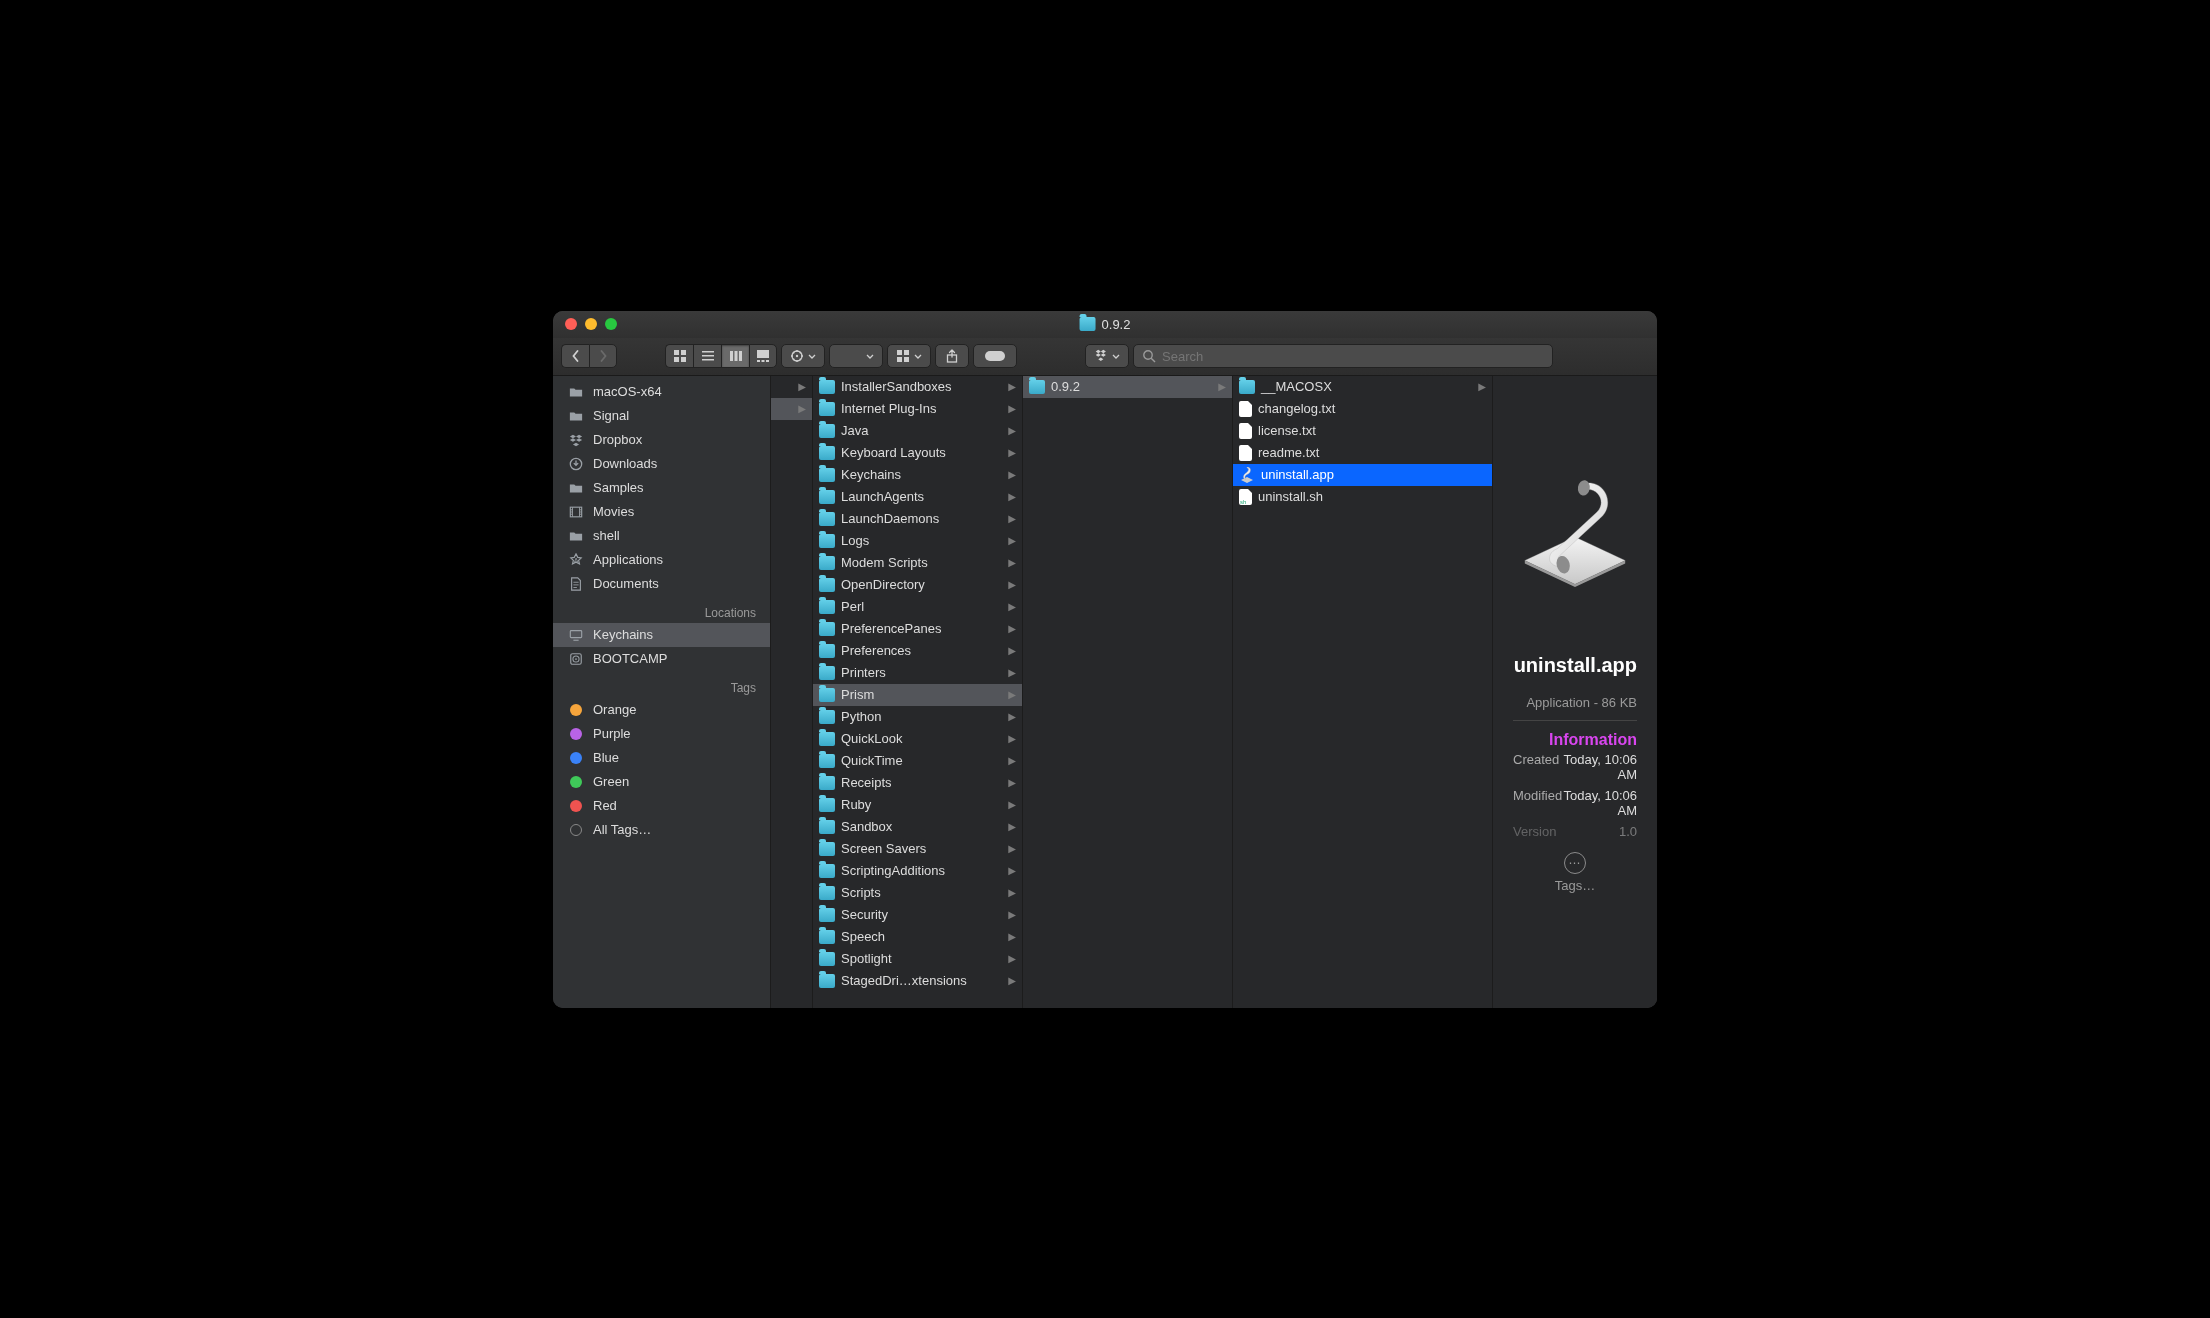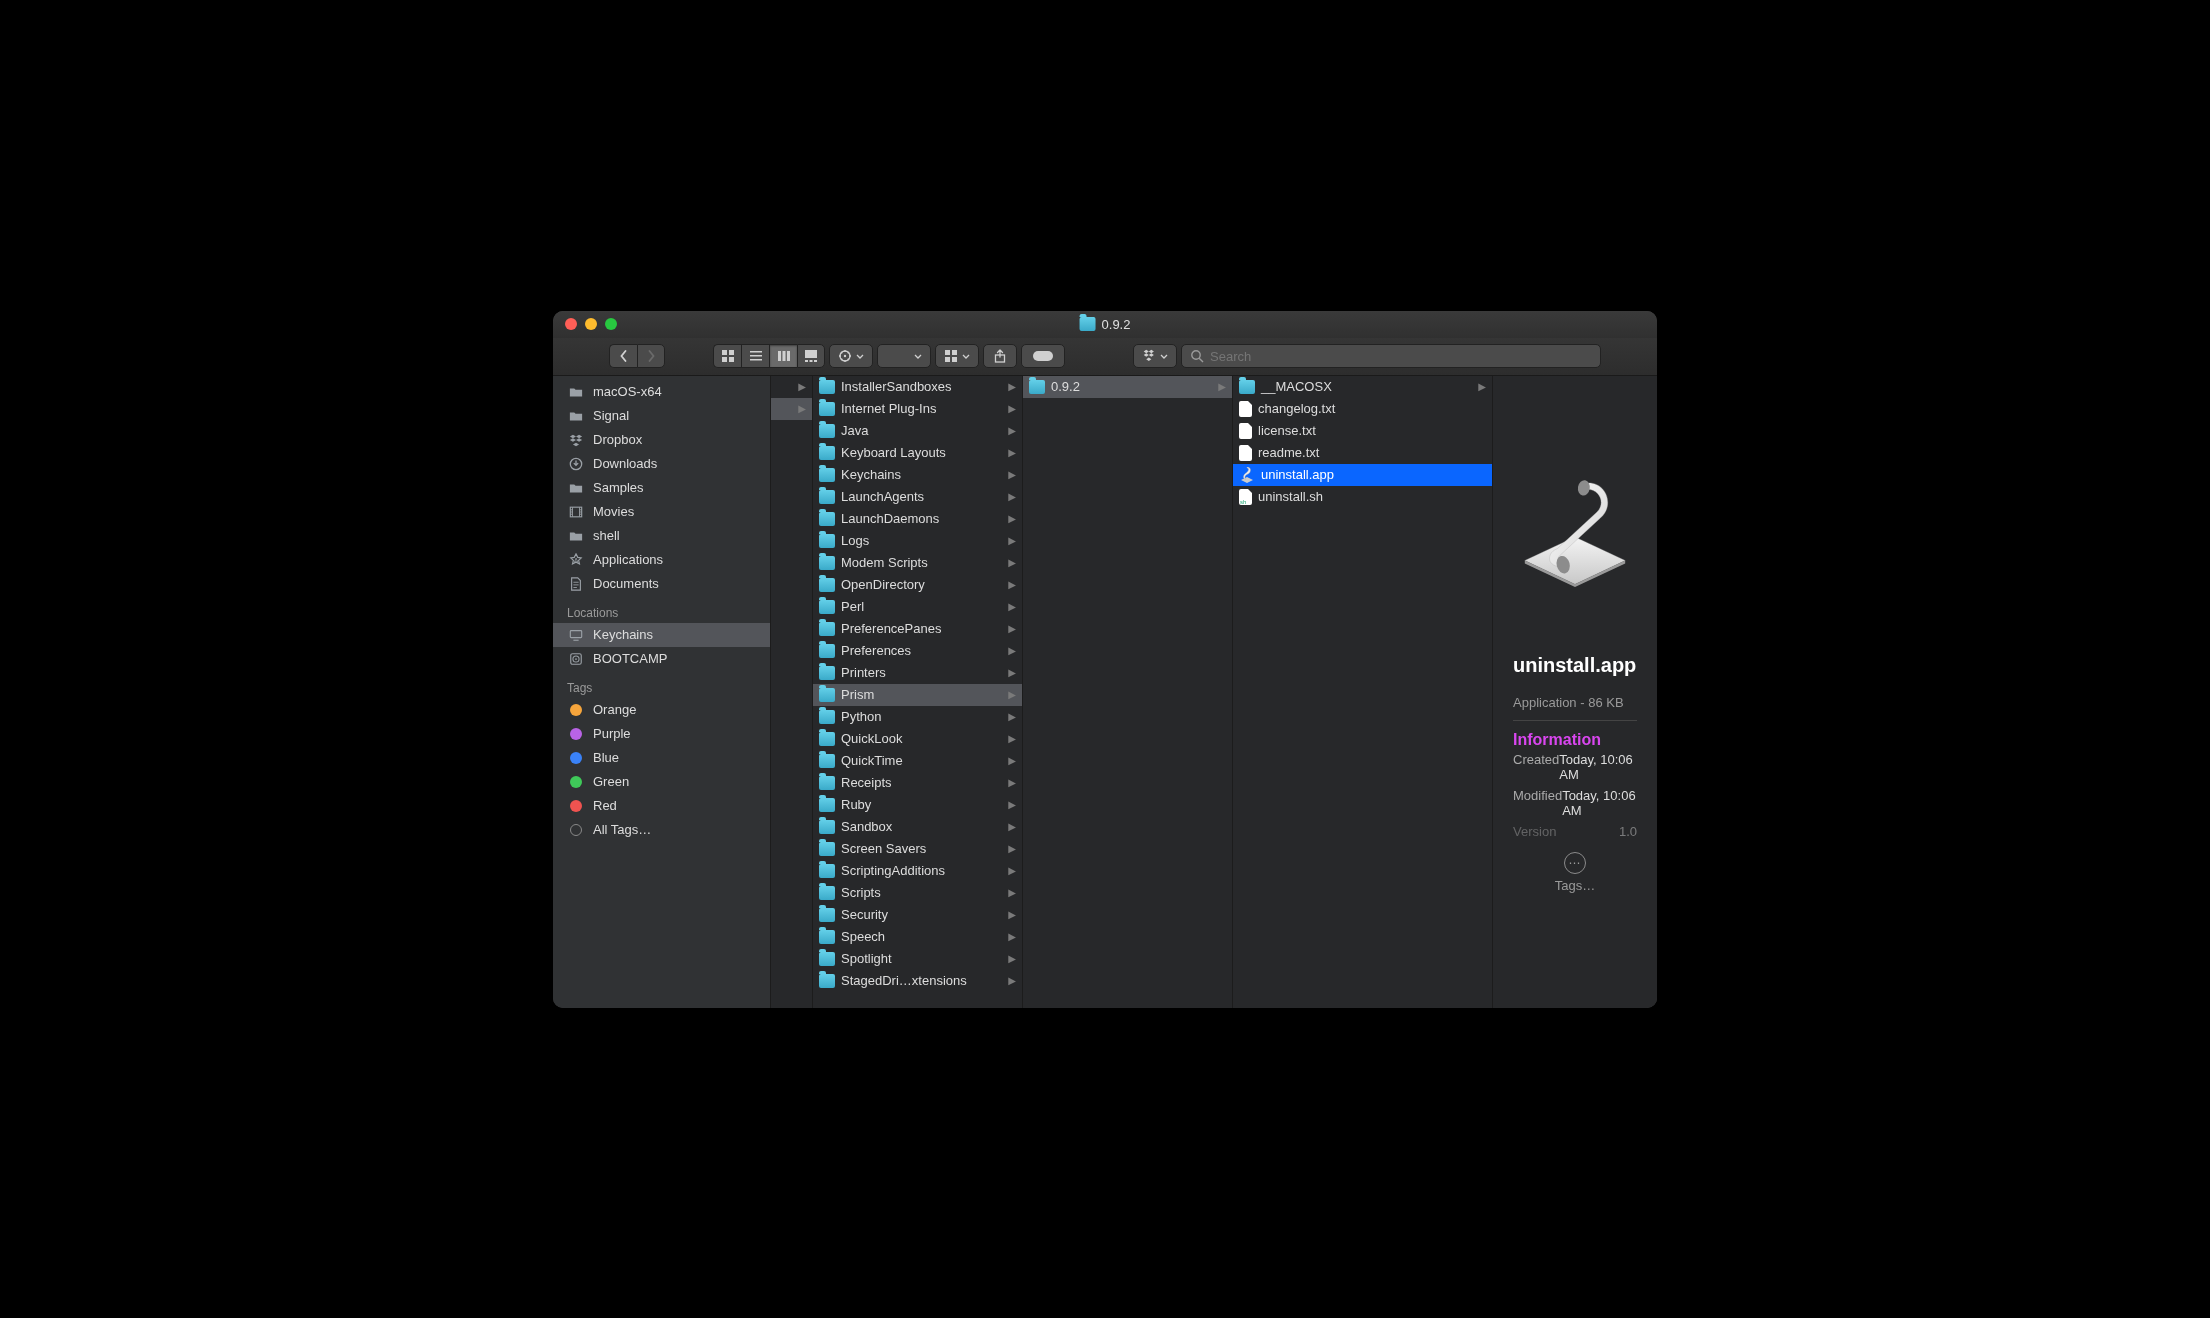--- a/index.html
+++ b/index.html
@@ -5,33 +5,33 @@
 * { margin: 0; padding: 0; box-sizing: border-box; font-family: -apple-system, "Helvetica Neue", Arial, sans-serif; -webkit-font-smoothing: antialiased; }
 body { background: #000; display: flex; align-items: flex-start; justify-content: center; @media (min-width: 1500px) { align-items: center; min-height: 100vh; } }
 .window { width: 1104px; height: 697px; margin: 48px 0; background: #2b2b2b; border-radius: 10px; overflow: hidden; display: flex; flex-direction: column; box-shadow: 0 20px 60px rgba(0,0,0,0.6), inset 0 0 0 1px rgba(255,255,255,0.08); }
 .titlebar { height: 27px; display: flex; align-items: center; padding: 0 12px; background: linear-gradient(#3a3a3a,#303030); position: relative; }
 .traffic { display: flex; gap: 8px; }
 .traffic .dot { width: 12px; height: 12px; border-radius: 50%; }
 .traffic .close { background: #ff5f57; }
 .traffic .min { background: #febc2e; }
 .traffic .max { background: #28c840; }
 .title-center { position: absolute; left: 50%; transform: translateX(-50%); display: flex; align-items: center; gap: 6px; color: #e0e0e0; font-size: 13px; }
-.toolbar { height: 38px; background: linear-gradient(#353535,#2d2d2d); display: flex; align-items: center; padding: 0 8px; gap: 4px; border-bottom: 1px solid #1a1a1a; justify-content: center; }
+.toolbar { height: 38px; background: linear-gradient(#353535,#2d2d2d); display: flex; align-items: center; padding: 0 8px; gap: 4px; border-bottom: 1px solid #1a1a1a; }
 .tb-group { display: flex; }
 .tb-btn { height: 24px; min-width: 28px; background: #4b4b4b; border: 1px solid #222; display: flex; align-items: center; justify-content: center; color: #d0d0d0; font-size: 12px; }
 .tb-btn.disabled { color: #777; }
 .tb-seg .tb-btn { border-radius: 0; border-right-width: 0; }
 .tb-seg .tb-btn:first-child { border-top-left-radius: 5px; border-bottom-left-radius: 5px; }
 .tb-seg .tb-btn:last-child { border-top-right-radius: 5px; border-bottom-right-radius: 5px; border-right-width: 1px; }
 .tb-btn.smooth { border-radius: 5px; }
 .tb-btn.active { background: #6a6a6a; box-shadow: inset 0 1px 2px rgba(0,0,0,0.4); }
 .tb-spacer { width: 40px; }
 .search-wrap { flex: 1; max-width: 420px; background: #4b4b4b; border: 1px solid #222; border-radius: 5px; height: 24px; display: flex; align-items: center; padding: 0 8px; gap: 6px; color: #9a9a9a; }
 .search-wrap input { flex: 1; background: transparent; border: 0; outline: 0; color: #e0e0e0; font-size: 13px; }
-.content { flex: 1; display: flex; overflow: hidden; }
+.content { flex: 1; display: flex; overflow: hidden; text-align: right; }
 .sidebar { width: 218px; background: #303234; overflow-y: auto; font-size: 13px; color: #ddd; padding: 4px 0 10px; border-right: 1px solid #1c1c1c; }
 .sb-item { display: flex; align-items: center; gap: 8px; padding: 2px 10px 2px 14px; height: 24px; cursor: default; }
 .sb-item.selected { background: #53555a; }
 .sb-header { color: #9a9a9a; font-size: 12px; padding: 10px 14px 3px; text-transform: none; }
 .sb-icon { width: 18px; height: 18px; display: inline-flex; align-items: center; justify-content: center; color: #9aa0a6; font-size: 14px; }
 .tag-dot { width: 12px; height: 12px; border-radius: 50%; border: 0; }
 .column { border-right: 1px solid #1c1c1c; overflow-y: auto; background: #27282a; }
 .column.c1 { width: 210px; }
 .column.c2 { width: 210px; }
 .column.c3 { width: 260px; }

